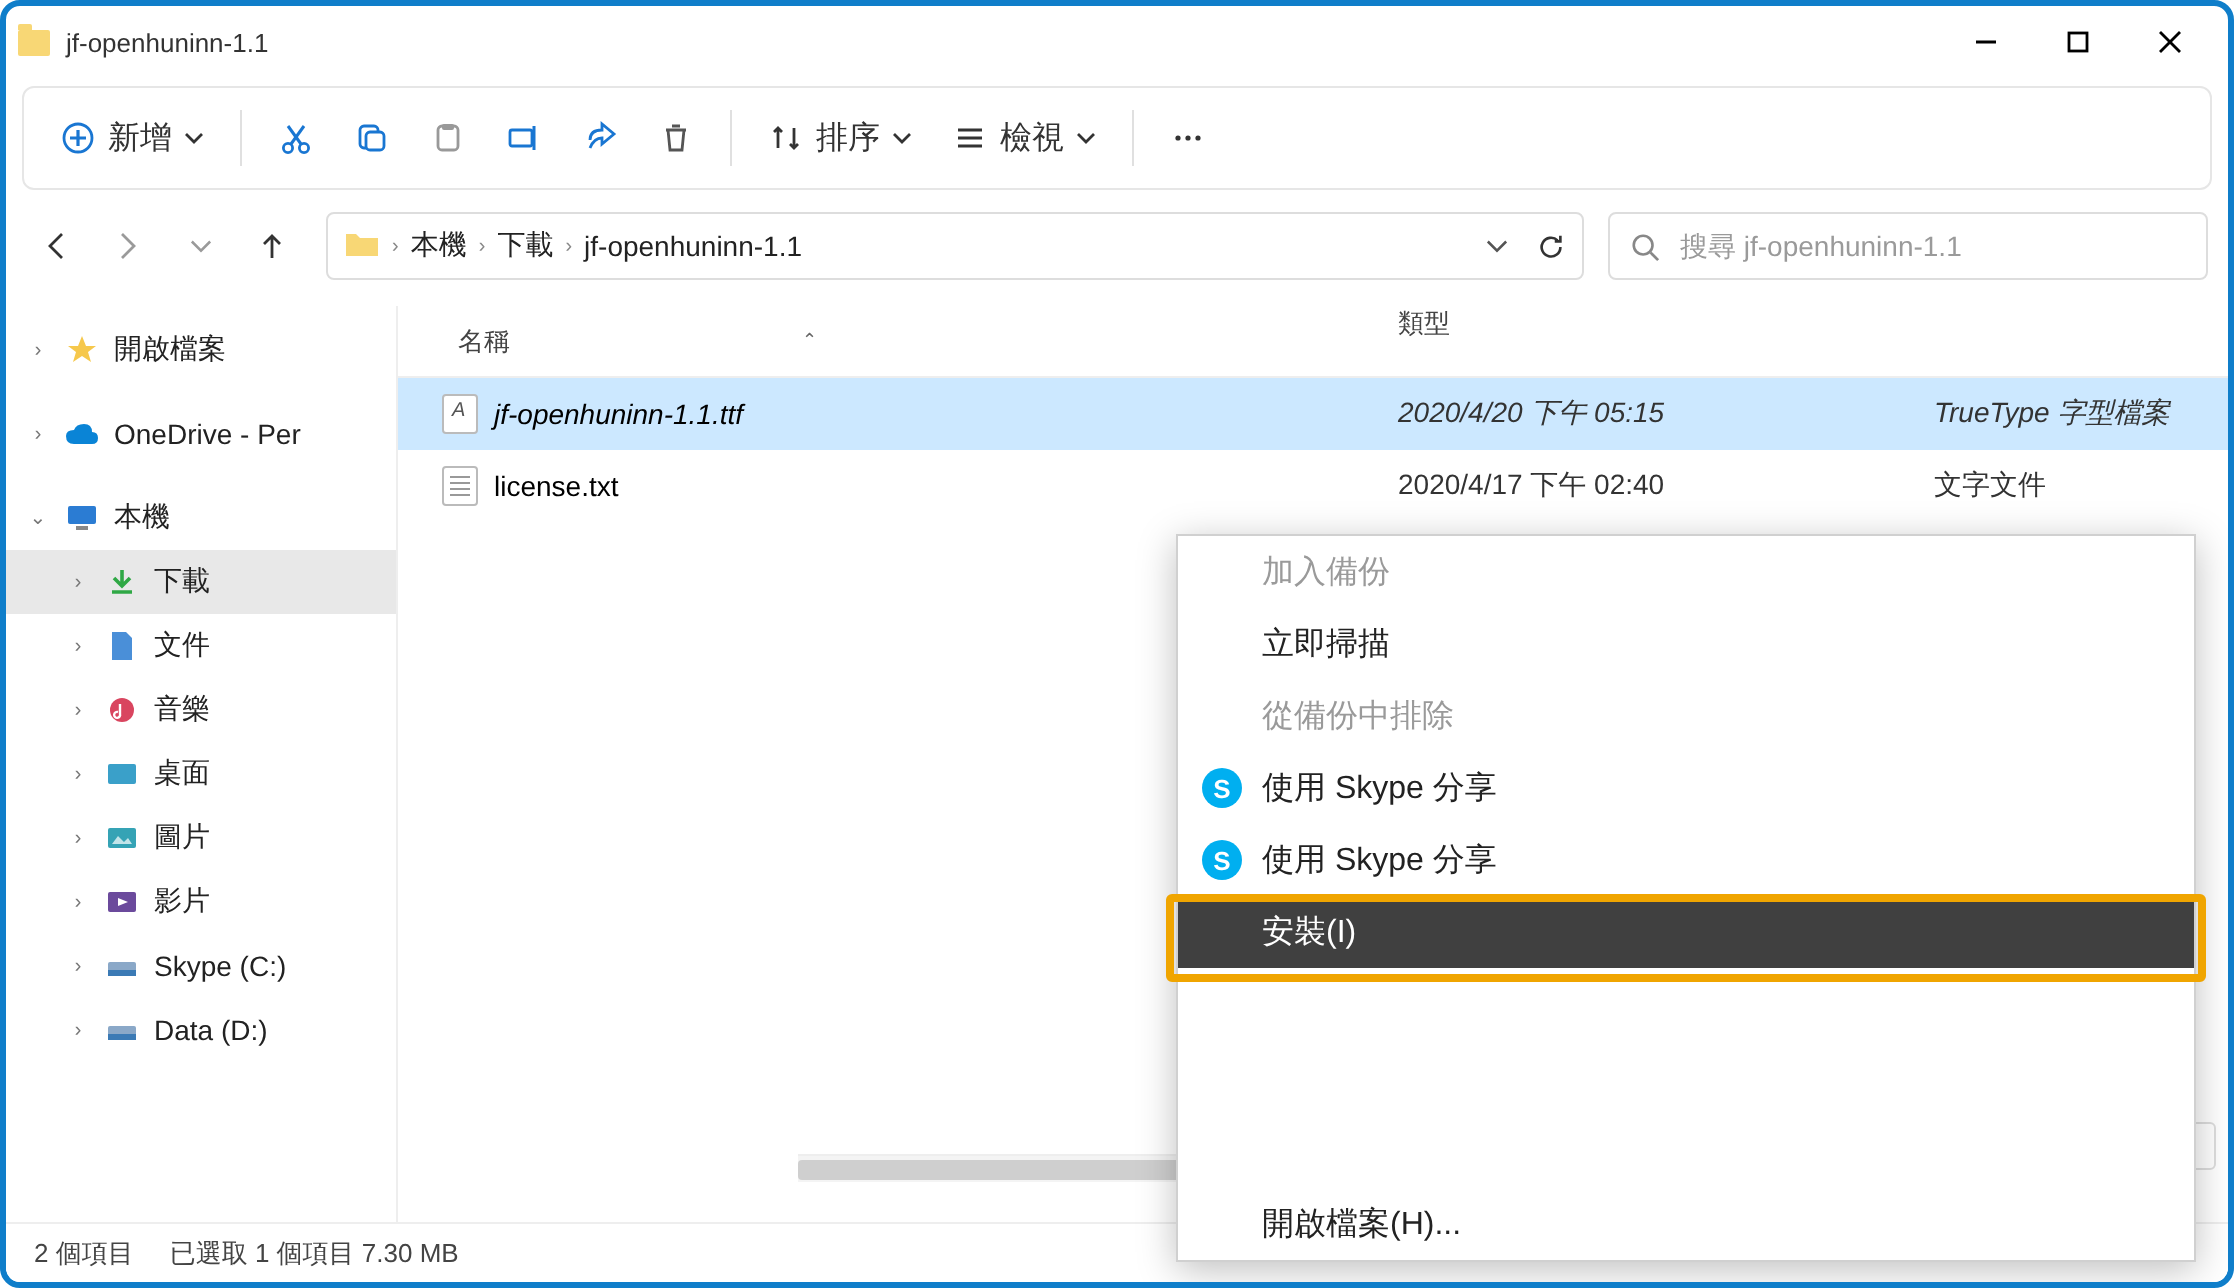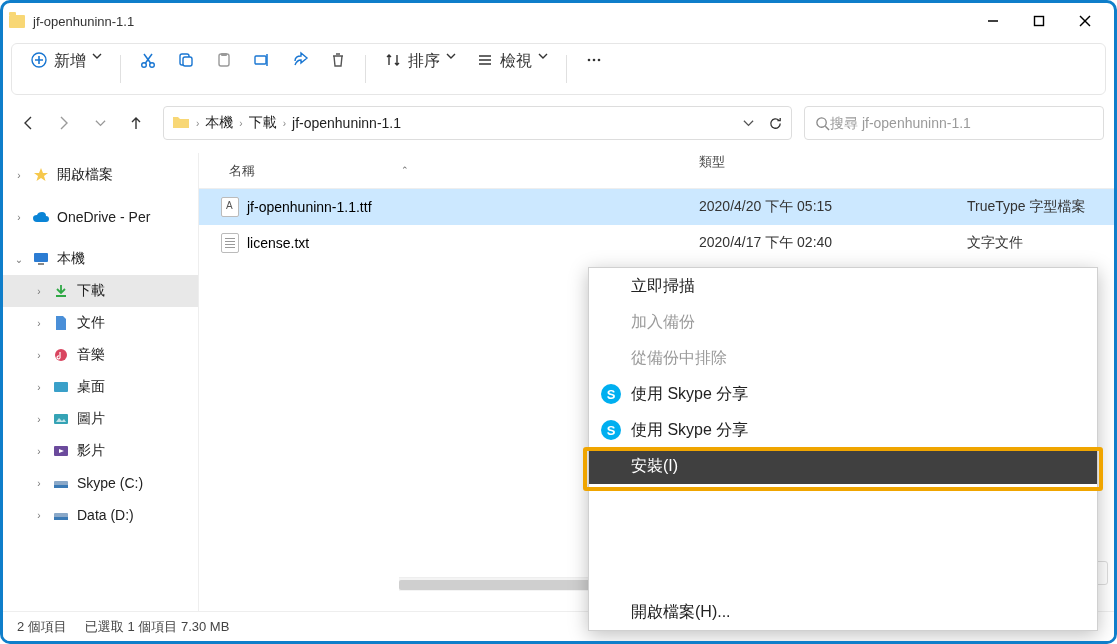--- a/index.html
+++ b/index.html
@@ -5,50 +5,50 @@
 * { margin: 0; padding: 0; box-sizing: border-box; font-family: "Segoe UI", "Microsoft JhengHei", sans-serif; }
 body { background: #fff; width: 1117px; height: 644px; position: relative; border: 3px solid #0f7eca; border-radius: 10px; overflow: hidden; }
 .titlebar { height: 36px; display: flex; align-items: center; padding: 0 6px; }
 .titlebar .folder-ico { width: 16px; height: 13px; background: #f8d775; border-radius: 1px; margin-right: 8px; position: relative; }
 .titlebar .folder-ico::before { content:""; position:absolute; top:-3px; left:0; width:7px; height:3px; background:#f8d775; border-radius:1px 1px 0 0; }
 .titlebar .title { font-size: 13px; color: #333; }
 .win-controls { margin-left: auto; display: flex; }
 .win-btn { width: 46px; height: 32px; display: flex; align-items: center; justify-content: center; }
 .win-btn svg { width: 12px; height: 12px; }
 .toolbar { height: 52px; border: 1px solid #e6e6e6; border-radius: 6px; margin: 4px 8px; display: flex; align-items: center; padding: 0 10px; gap: 4px; }
-.tb-btn { height: 36px; padding: 0 8px; display: flex; gap: 6px; border-radius: 4px; color: #333; }
+.tb-btn { height: 36px; padding: 0 8px; display: flex; align-items: center; gap: 6px; border-radius: 4px; color: #333; }
 .tb-ico { width: 18px; height: 18px; display:flex; align-items:center; justify-content:center; }
 .tb-sep { width: 1px; height: 28px; background: #e0e0e0; margin: 0 6px; }
 .chev-dn { width:10px; height:10px; }
 .addr-row { height: 44px; margin: 6px 10px 8px 10px; display: flex; align-items: center; gap: 12px; }
 .nav-arrows { display: flex; gap: 18px; align-items: center; padding: 0 6px;}
 .nav-arrow { width: 18px; height: 18px; color: #9a9a9a; display:flex;align-items:center;justify-content:center; }
 .nav-arrow.enabled { color: #333; }
 .addr-bar { flex: 1; height: 34px; border: 1px solid #ddd; border-radius: 4px; display: flex; align-items: center; padding: 0 8px; gap: 6px; font-size: 14px; }
 .addr-bar .crumb { color: #222; }
 .addr-bar .sep { color: #888; font-size: 10px; }
 .addr-refresh { margin-left: auto; display:flex; gap: 14px; align-items:center; color:#555;}
-.search-box { width: 300px; height: 34px; border: 1px solid #ddd; border-radius: 4px; display: flex; align-items: center; padding: 0 10px; color: #888; }
+.search-box { width: 300px; height: 34px; border: 1px solid #ddd; border-radius: 4px; display: flex; align-items: center; padding: 0 10px; gap: 10px; color: #888; }
 .search-box input { border: none; outline: none; flex: 1; font-size: 14px; color: #333; }
 .search-box input::placeholder { color: #9a9a9a; }
 .main { display: flex; height: 478px; }
 .sidebar { width: 196px; border-right: 1px solid #eee; padding: 6px 0; overflow: hidden; }
 .side-item { height: 32px; display: flex; align-items: center; padding: 0 4px 0 10px; gap: 7px; font-size: 14px; color: #222; }
 .side-item .exp { width: 12px; color: #777; font-size: 10px; text-align:center; }
 .side-item .ico { width: 18px; height: 16px; display:flex; align-items:center; justify-content:center; }
 .side-item.indent { padding-left: 30px; }
 .side-item.selected { background: #e8e8e8; }
 .content { flex: 1; position: relative; }
 .col-headers { height: 36px; display: flex; border-bottom: 1px solid #eee; font-size: 13px; color: #444; }
 .col-name { width: 500px; padding-left: 30px; display:flex; align-items:center; gap:6px;}
 .col-date { width: 268px; }
 .col-type { flex: 1; }
 .sort-caret { font-size: 9px; color: #666; position: relative; top:-1px; margin-left: 140px;}
 .file-row { height: 36px; display: flex; align-items: center; font-size: 14px; }
-.file-row.selected { background: #cce8ff; }
+.file-row.selected { background: #cce8ff; font-style: italic; }
 .file-row .name-cell { width: 500px; padding-left: 22px; display: flex; align-items: center; gap: 8px; }
 .file-row .date-cell { width: 268px; color: #333; }
 .file-row .type-cell { flex: 1; color: #333; }
 .file-ico { width: 18px; height: 20px; background: #fff; border: 1px solid #bbb; border-radius: 2px; position: relative; }
 .file-ico.font::after { content:"A"; position:absolute; font-size:10px; color:#555; left:4px; top:2px; }
 .file-ico.txt::after { content:""; position:absolute; left:3px; top:4px; width:10px; height:1px; background:#999; box-shadow: 0 3px 0 #999, 0 6px 0 #999, 0 9px 0 #999; }
 .ctx-menu { position: absolute; left: 585px; top: 264px; width: 510px; background: #fff; box-shadow: 0 4px 18px rgba(0,0,0,.25); border: 1px solid #d0d0d0; z-index: 20; }
 .ctx-item { height: 36px; display: flex; align-items: center; padding: 0 18px 0 42px; font-size: 16px; color: #222; position: relative; }
 .ctx-item.disabled { color: #9a9a9a; }
 .ctx-item.highlight { background: #404040; color: #fff; }
@@ -376,25 +376,25 @@
         </div>
       </div>
     <div class="scrollbar-h">
         <div class="thumb"></div>
       </div>
     <div class="content-lr">›</div>
   </div>
 </div>
 
 <div class="ctx-menu">
+  <div class="ctx-item disabled">
+      <span>加入備份</span>
+    </div>
   <div class="ctx-item">
       <span>立即掃描</span>
-    </div>
-  <div class="ctx-item disabled">
-      <span>加入備份</span>
     </div>
   <div class="ctx-item disabled">
       <span>從備份中排除</span>
     </div>
   <div class="ctx-item">
       <span class="pre-ico">S</span>
       <span>使用 Skype 分享</span>
     </div>
   <div class="ctx-item">
       <span class="pre-ico">S</span>

